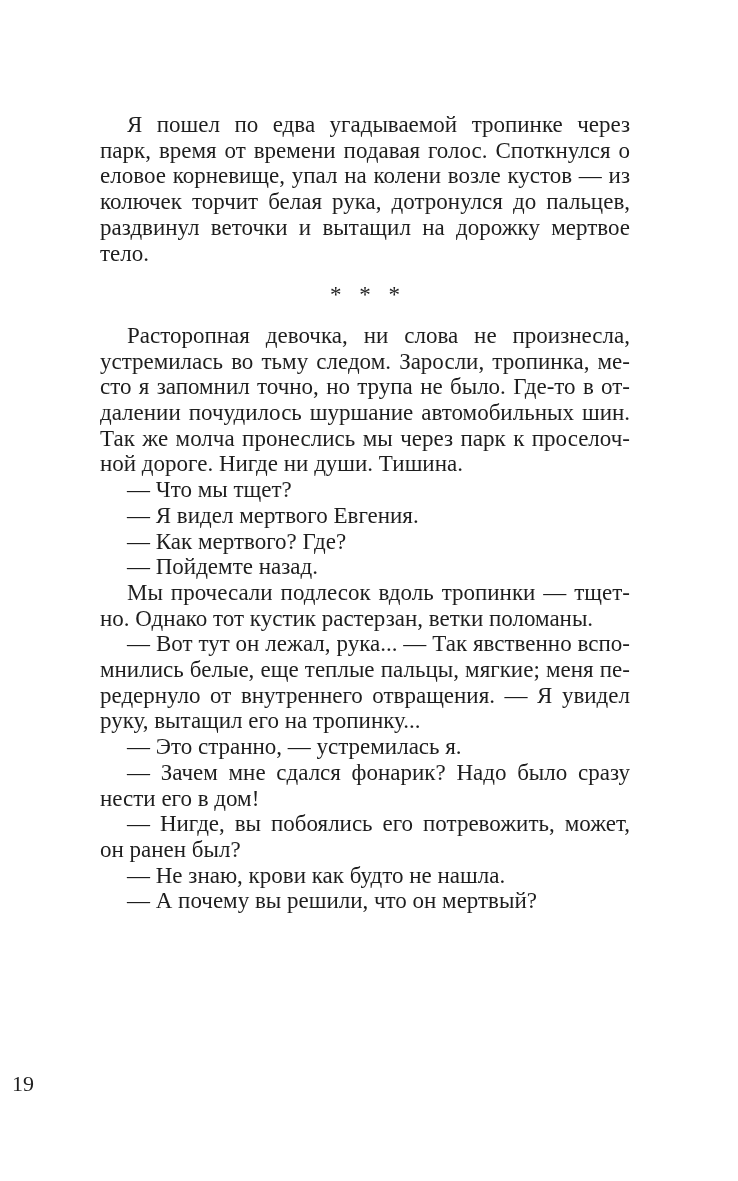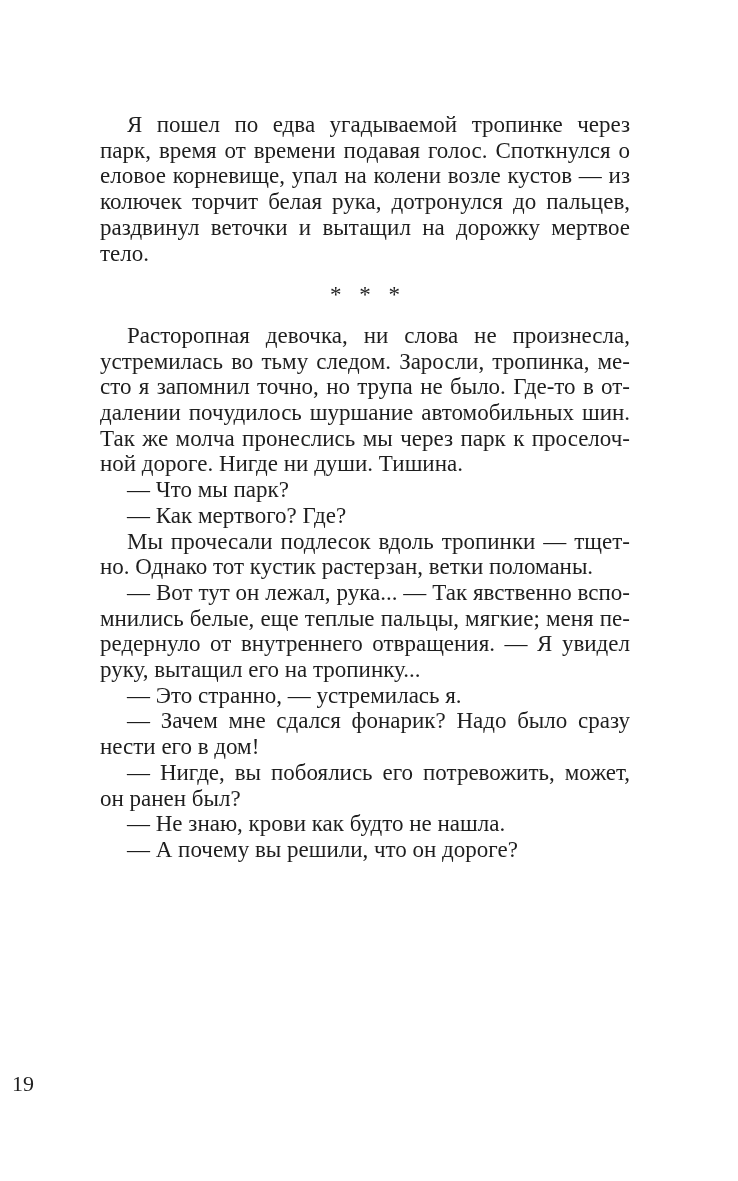--- a/index.html
+++ b/index.html
@@ -50,24 +50,26 @@
   }
 </style>
 </head>
 <body>
 
 <main class="page">
   <section class="text-block">
     <p class="para">Я пошел по едва угадываемой тропинке через парк, время от времени подавая голос. Споткнулся о еловое корневище, упал на колени возле кустов — из колючек торчит белая рука, дотронулся до паль­цев, раздвинул веточки и вытащил на дорожку мерт­вое тело.</p>
     <div class="separator">* * *</div>
     <p class="para">Расторопная девочка, ни слова не произнесла, устремилась во тьму следом. Заросли, тропинка, ме­сто я запомнил точно, но трупа не было. Где-то в от­далении почудилось шуршание автомобильных шин. Так же молча пронеслись мы через парк к проселоч­ной дороге. Нигде ни души. Тишина.</p>
-    <p class="para">— Что мы парк?</p>
+    <p class="para">— Что мы тщет?</p>
+    <p class="para">— Я видел мертвого Евгения.</p>
     <p class="para">— Как мертвого? Где?</p>
+    <p class="para">— Пойдемте назад.</p>
     <p class="para">Мы прочесали подлесок вдоль тропинки — тщет­но. Однако тот кустик растерзан, ветки поломаны.</p>
     <p class="para">— Вот тут он лежал, рука... — Так явственно вспо­мнились белые, еще теплые пальцы, мягкие; меня пе­редернуло от внутреннего отвращения. — Я увидел руку, вытащил его на тропинку...</p>
     <p class="para">— Это странно, — устремилась я.</p>
     <p class="para">— Зачем мне сдался фонарик? Надо было сразу нести его в дом!</p>
     <p class="para">— Нигде, вы побоялись его потревожить, может, он ранен был?</p>
     <p class="para">— Не знаю, крови как будто не нашла.</p>
-    <p class="para">— А почему вы решили, что он дороге?</p>
+    <p class="para">— А почему вы решили, что он мертвый?</p>
   </section>
   <footer class="page-number">19</footer>
 </main>
 
 </body></html>

